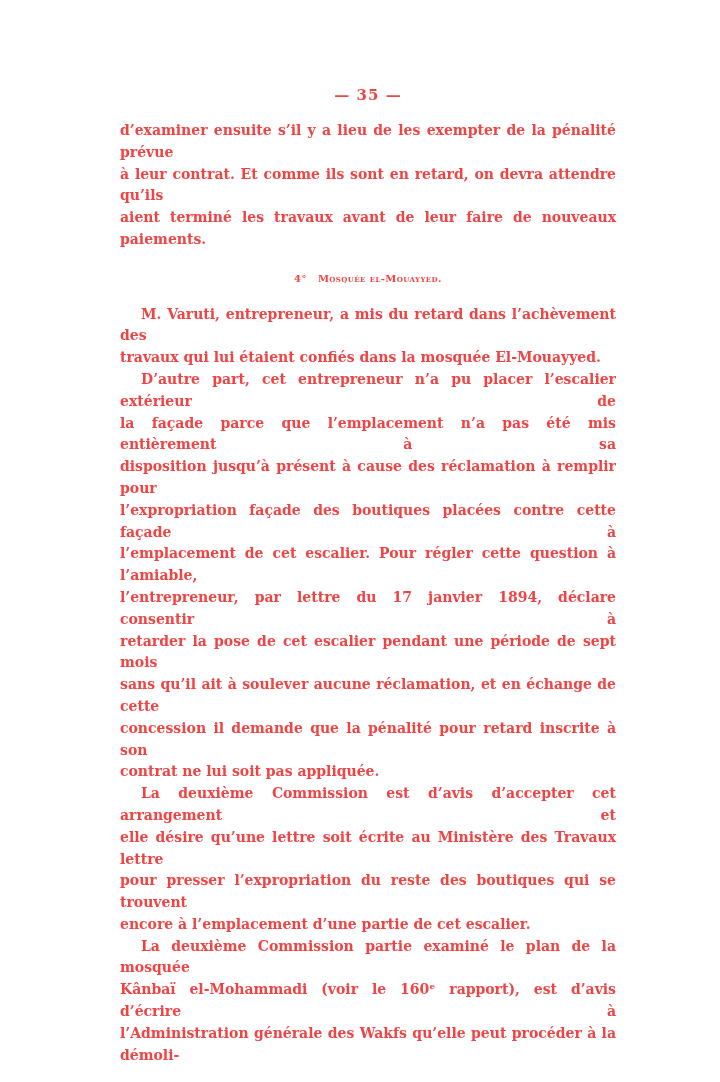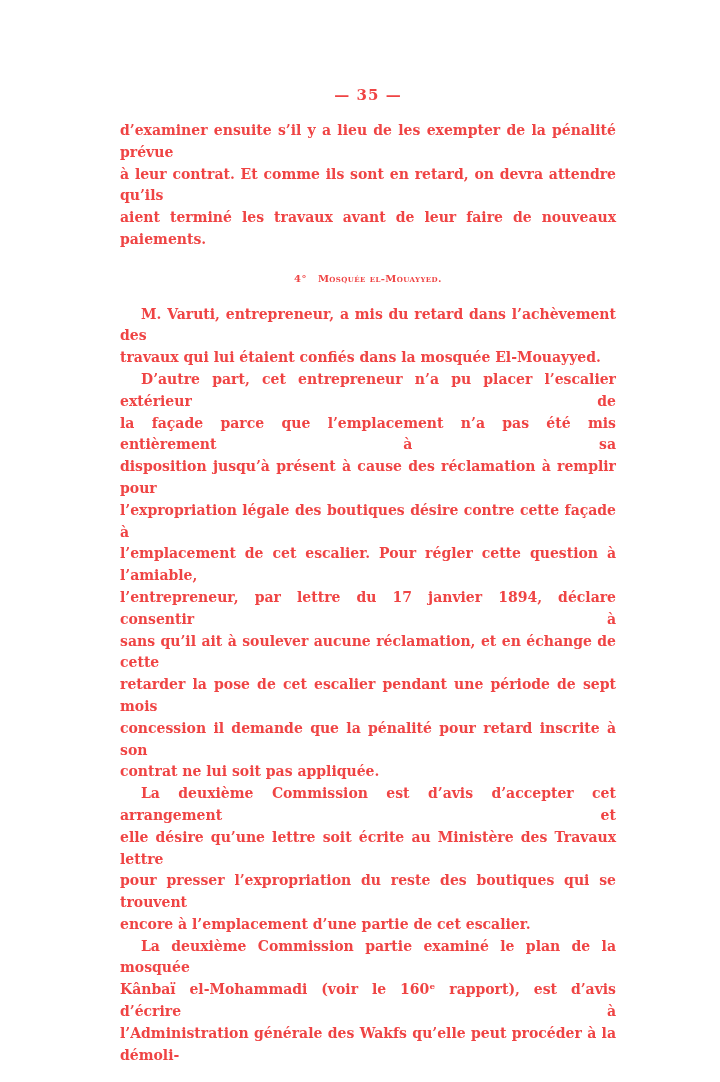--- a/index.html
+++ b/index.html
@@ -68,25 +68,25 @@
       </div>
       <div class="heading"><span class="h-num">4°</span><span class="h-title">Mosquée el-Mouayyed.</span></div>
       <div class="paragraph indent">
         <div class="tline">M. Varuti, entrepreneur, a mis du retard dans l’achèvement des</div>
         <div class="tline last">travaux qui lui étaient confiés dans la mosquée El-Mouayyed.</div>
       </div>
       <div class="paragraph indent">
         <div class="tline">D’autre part, cet entrepreneur n’a pu placer l’escalier extérieur de</div>
         <div class="tline">la façade parce que l’emplacement n’a pas été mis entièrement à sa</div>
         <div class="tline">disposition jusqu’à présent à cause des réclamation à remplir pour</div>
-        <div class="tline">l’expropriation légale des boutiques désire contre cette façade à</div>
+        <div class="tline">l’expropriation façade des boutiques placées contre cette façade à</div>
         <div class="tline">l’emplacement de cet escalier. Pour régler cette question à l’amiable,</div>
         <div class="tline">l’entrepreneur, par lettre du 17 janvier 1894, déclare consentir à</div>
+        <div class="tline">retarder la pose de cet escalier pendant une période de sept mois</div>
         <div class="tline">sans qu’il ait à soulever aucune réclamation, et en échange de cette</div>
-        <div class="tline">retarder la pose de cet escalier pendant une période de sept mois</div>
         <div class="tline">concession il demande que la pénalité pour retard inscrite à son</div>
         <div class="tline last">contrat ne lui soit pas appliquée.</div>
       </div>
       <div class="paragraph indent">
         <div class="tline">La deuxième Commission est d’avis d’accepter cet arrangement et</div>
         <div class="tline">elle désire qu’une lettre soit écrite au Ministère des Travaux lettre</div>
         <div class="tline">pour presser l’expropriation du reste des boutiques qui se trouvent</div>
         <div class="tline last">encore à l’emplacement d’une partie de cet escalier.</div>
       </div>
       <div class="paragraph indent">

